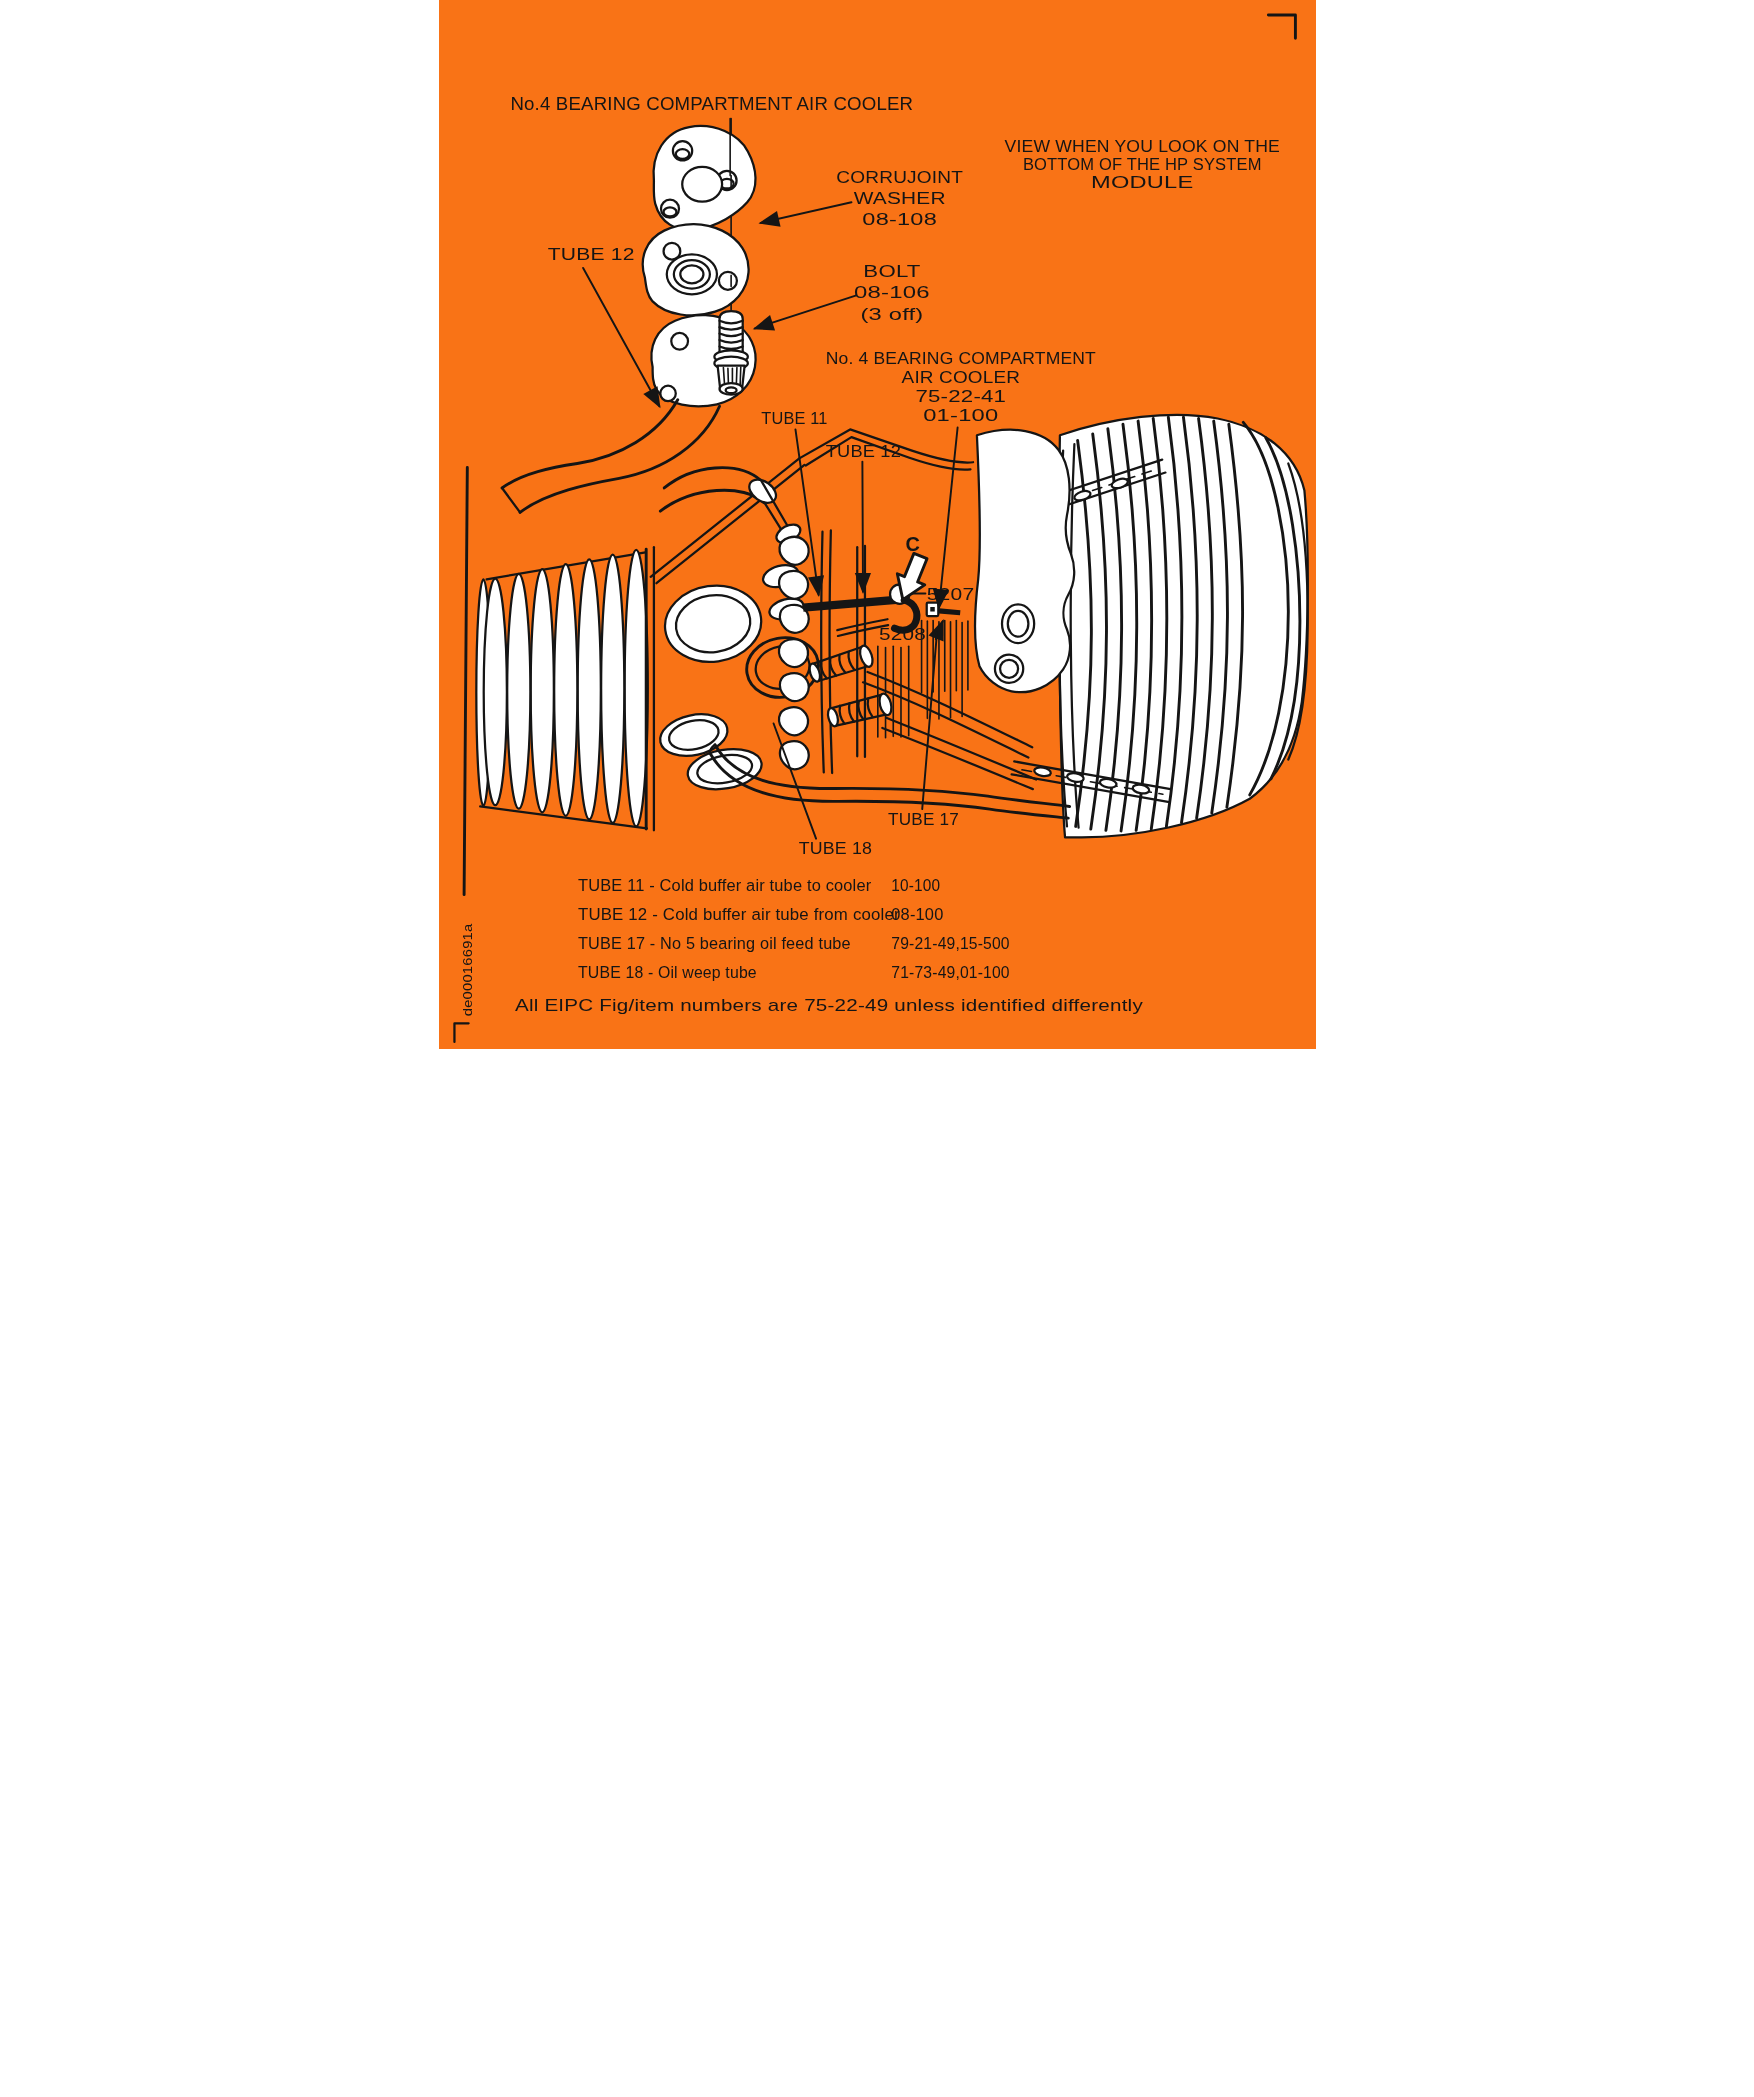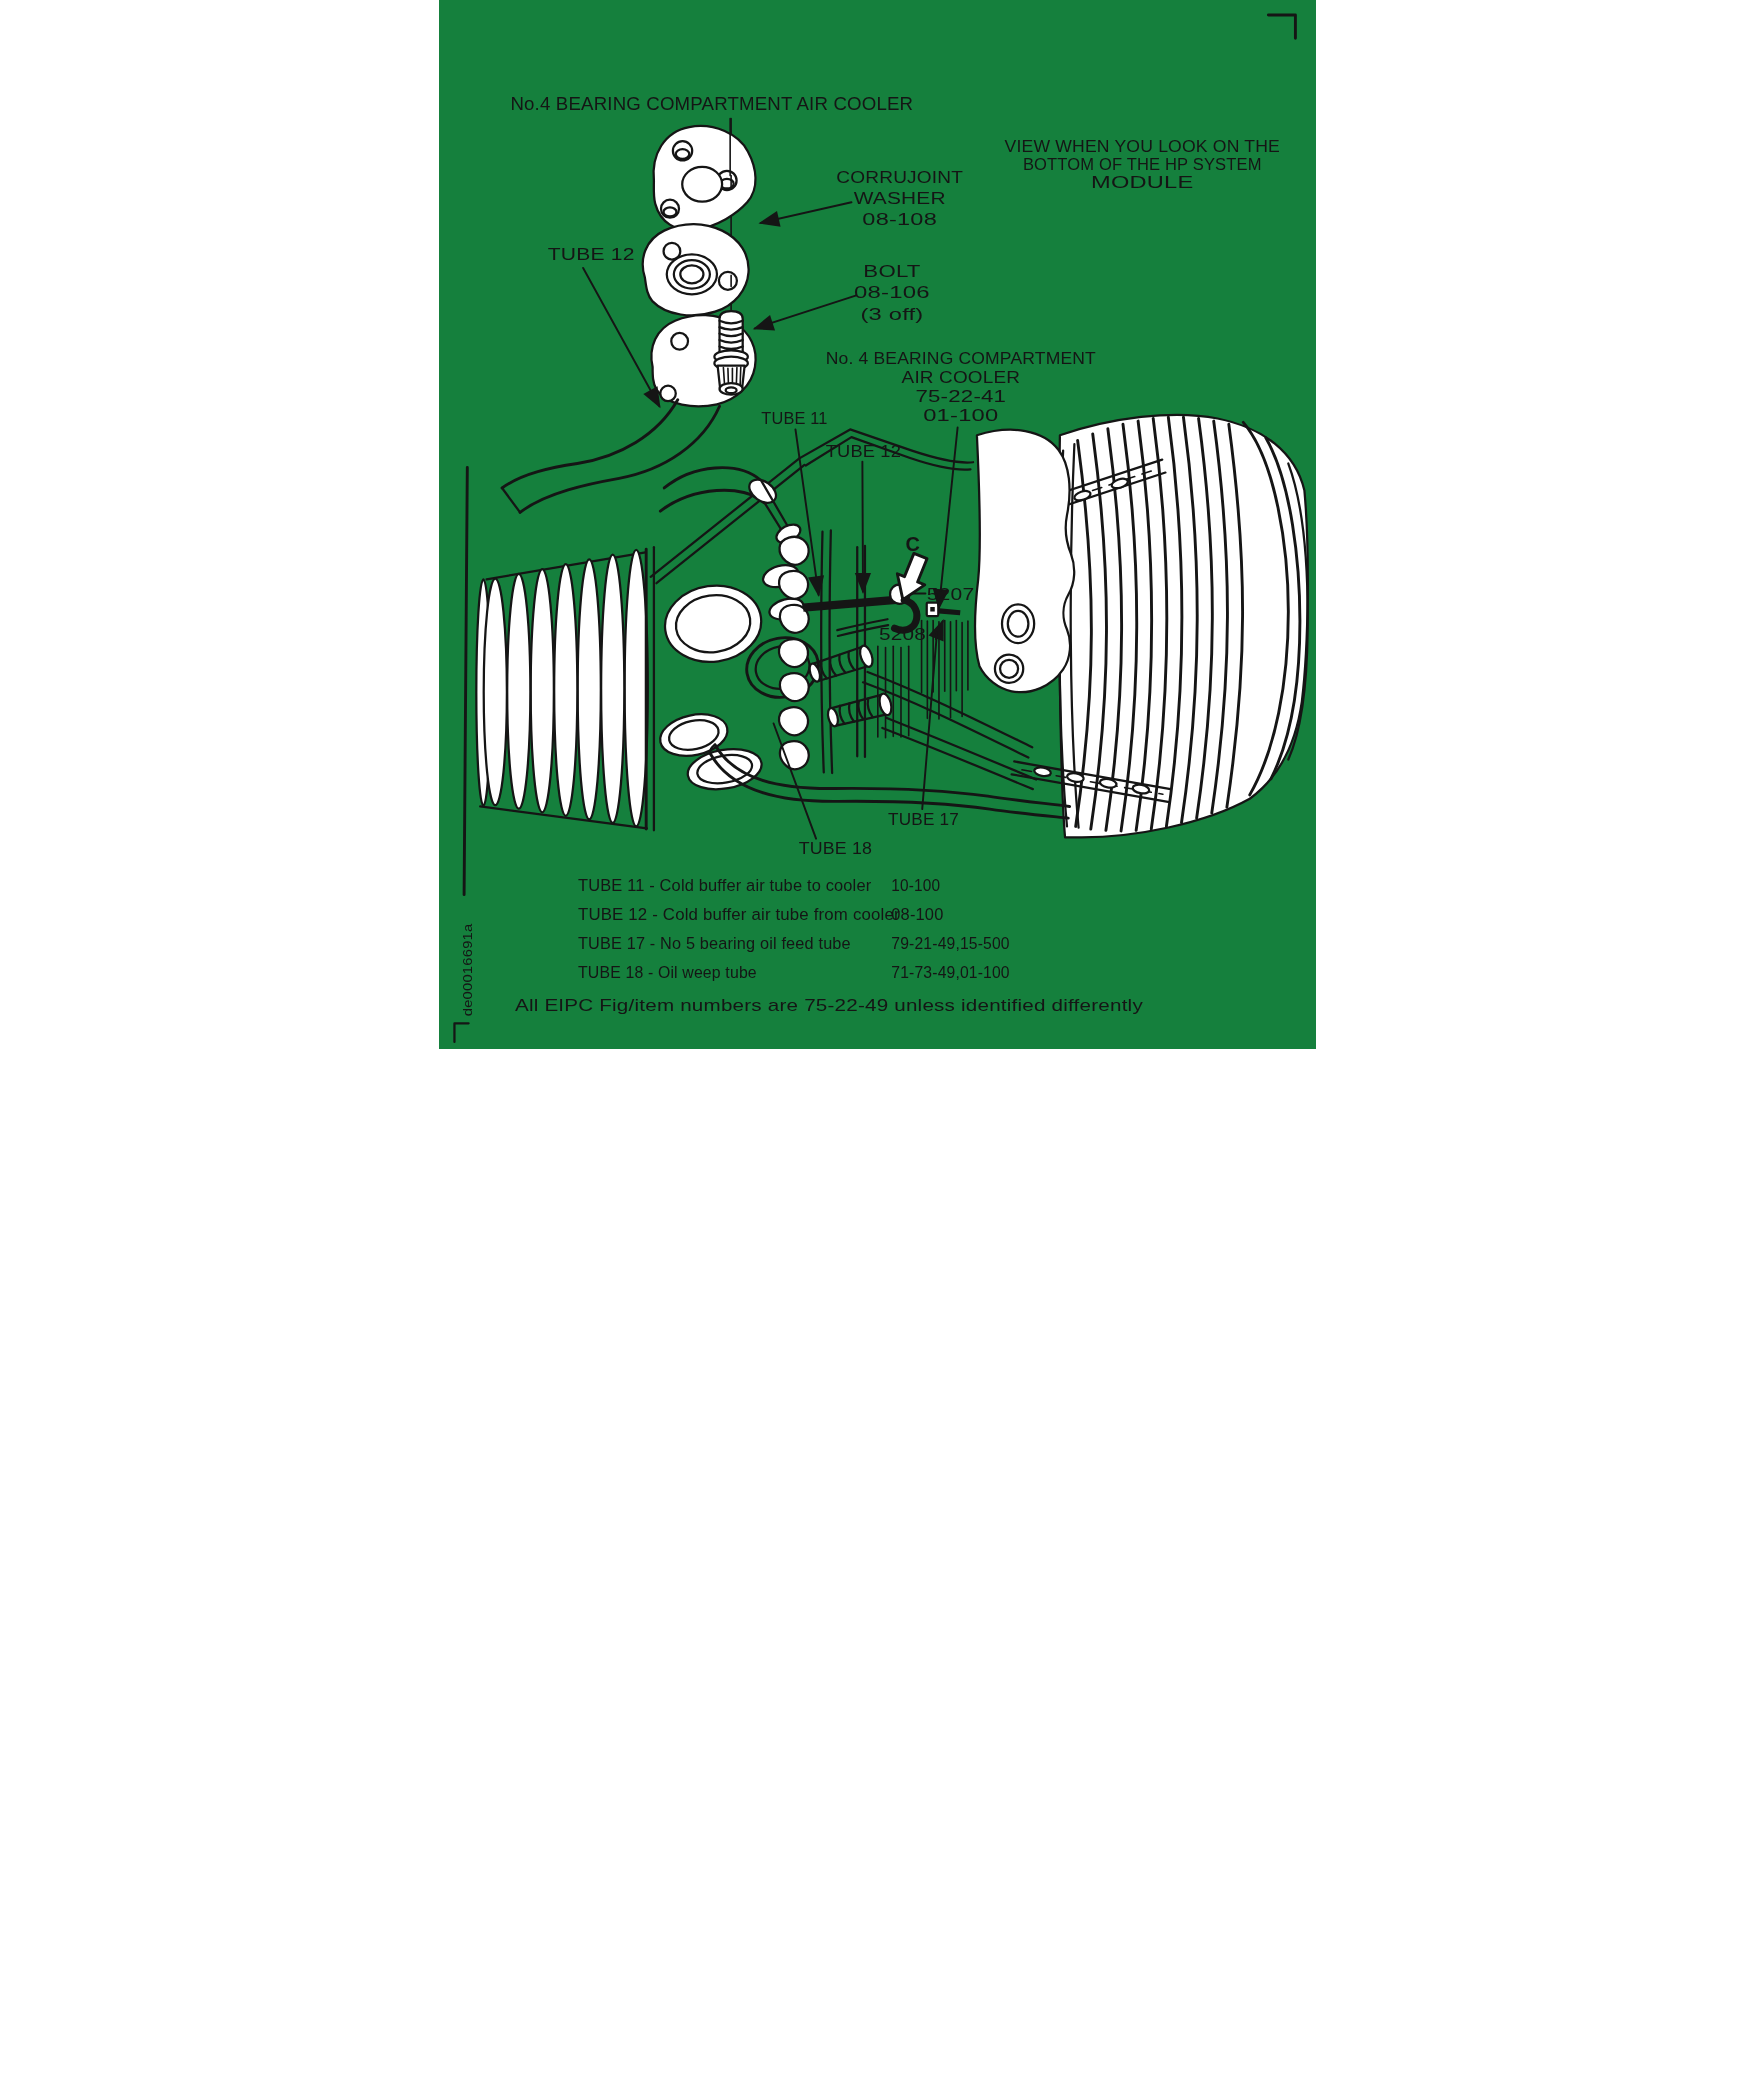--- a/index.html
+++ b/index.html
@@ -1,16 +1,16 @@
 <!DOCTYPE html>
 <html style="font-size:10.3px"><head>
 <meta charset="utf-8">
 <style>
   html,body{margin:0;padding:0;background:#ffffff;}
-  .page{width:877px;height:1049px;margin:0 auto;background:#15803d;position:relative;}
+  .page{width:877px;height:1049px;margin:0 auto;background:#f97316;position:relative;}
   svg{display:block;}
   .t{font-family:"Liberation Sans","DejaVu Sans",sans-serif;fill:#151515;letter-spacing:.5px;}
   .f60{font-size:62px;font-weight:bold;}
   .f54{font-size:55px;}
   .f52{font-size:52px;}
   .f50{font-size:50px;}
   .f48{font-size:49px;}
   .f36{font-size:37px;}
   .s{stroke:#151515;fill:none;stroke-width:7;stroke-linecap:round;stroke-linejoin:round;}
   .s5{stroke:#151515;fill:none;stroke-width:5;stroke-linecap:round;}

